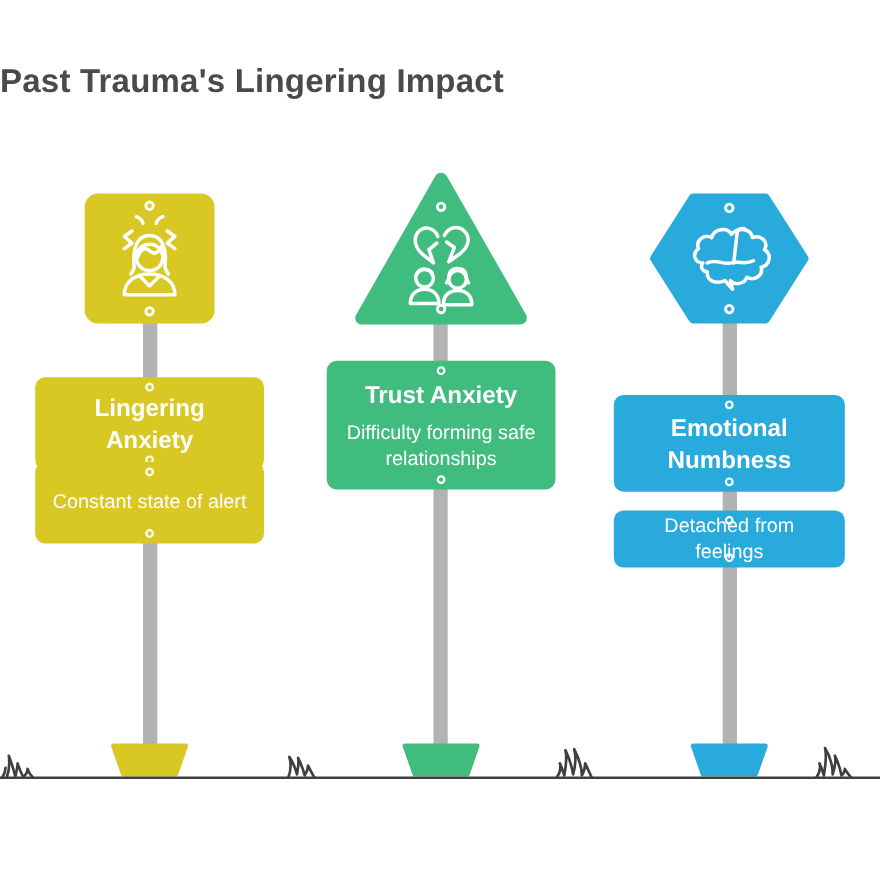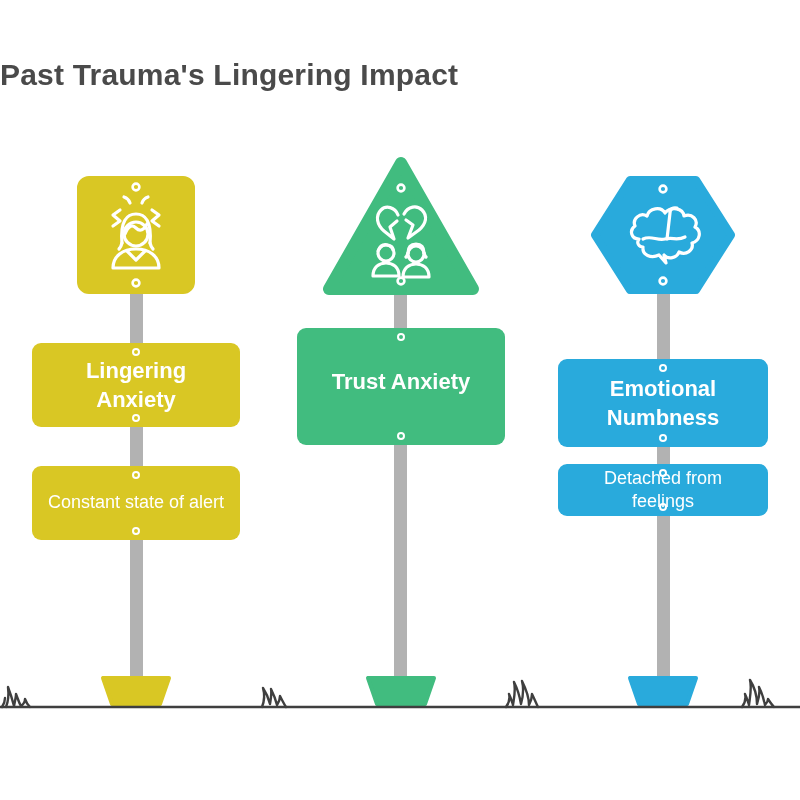--- a/index.html
+++ b/index.html
@@ -64,21 +64,21 @@
         <path d="M46,13 C47,10 49,8 52,7"></path>
       </g>
     </svg>
 
     <div class="sign-box" style="left:32px;top:343px;width:208px;height:84px">
       <span class="screw top"></span>
       <div class="heading">Lingering Anxiety</div>
       <span class="screw bottom"></span>
     </div>
 
-    <div class="sign-box" style="left:32px;top:466px;width:208px;height:74px">
+    <div class="sign-box" style="left:32px;top:420px;width:208px;height:74px">
       <span class="screw top"></span>
       <div class="body-text">Constant state of alert</div>
       <span class="screw bottom"></span>
     </div>
 
     <svg class="base-svg" style="left:96px;top:674px" width="80" height="34" viewBox="0 0 80 34">
       <polygon class="base-shape" points="7,4 73,4 64,30 16,30"></polygon>
     </svg>
   </div>
 
@@ -99,20 +99,21 @@
         <path d="M53,60 Q53,51 61,51 Q69,51 69,60"></path>
         <path d="M53,60 q-1,3 -2,4 M69,60 q1,3 2,4"></path>
         <path d="M48,84 C48,75 54,71 61,71 C68,71 74,75 74,84 Z"></path>
       </g>
     </svg>
 
     <div class="sign-box" style="left:297px;top:328px;width:208px;height:117px">
       <span class="screw top"></span>
       <div class="heading">Trust Anxiety</div>
       <div class="box-gap"></div>
+      <div class="body-text">Difficulty forming safe relationships</div>
       <span class="screw bottom"></span>
     </div>
 
     <svg class="base-svg" style="left:361px;top:674px" width="80" height="34" viewBox="0 0 80 34">
       <polygon class="base-shape" points="7,4 73,4 64,30 16,30"></polygon>
     </svg>
   </div>
 
   <div style="--accent:#29aadc">
     <div class="pole" style="left:657px;top:240px;height:444px"></div>

